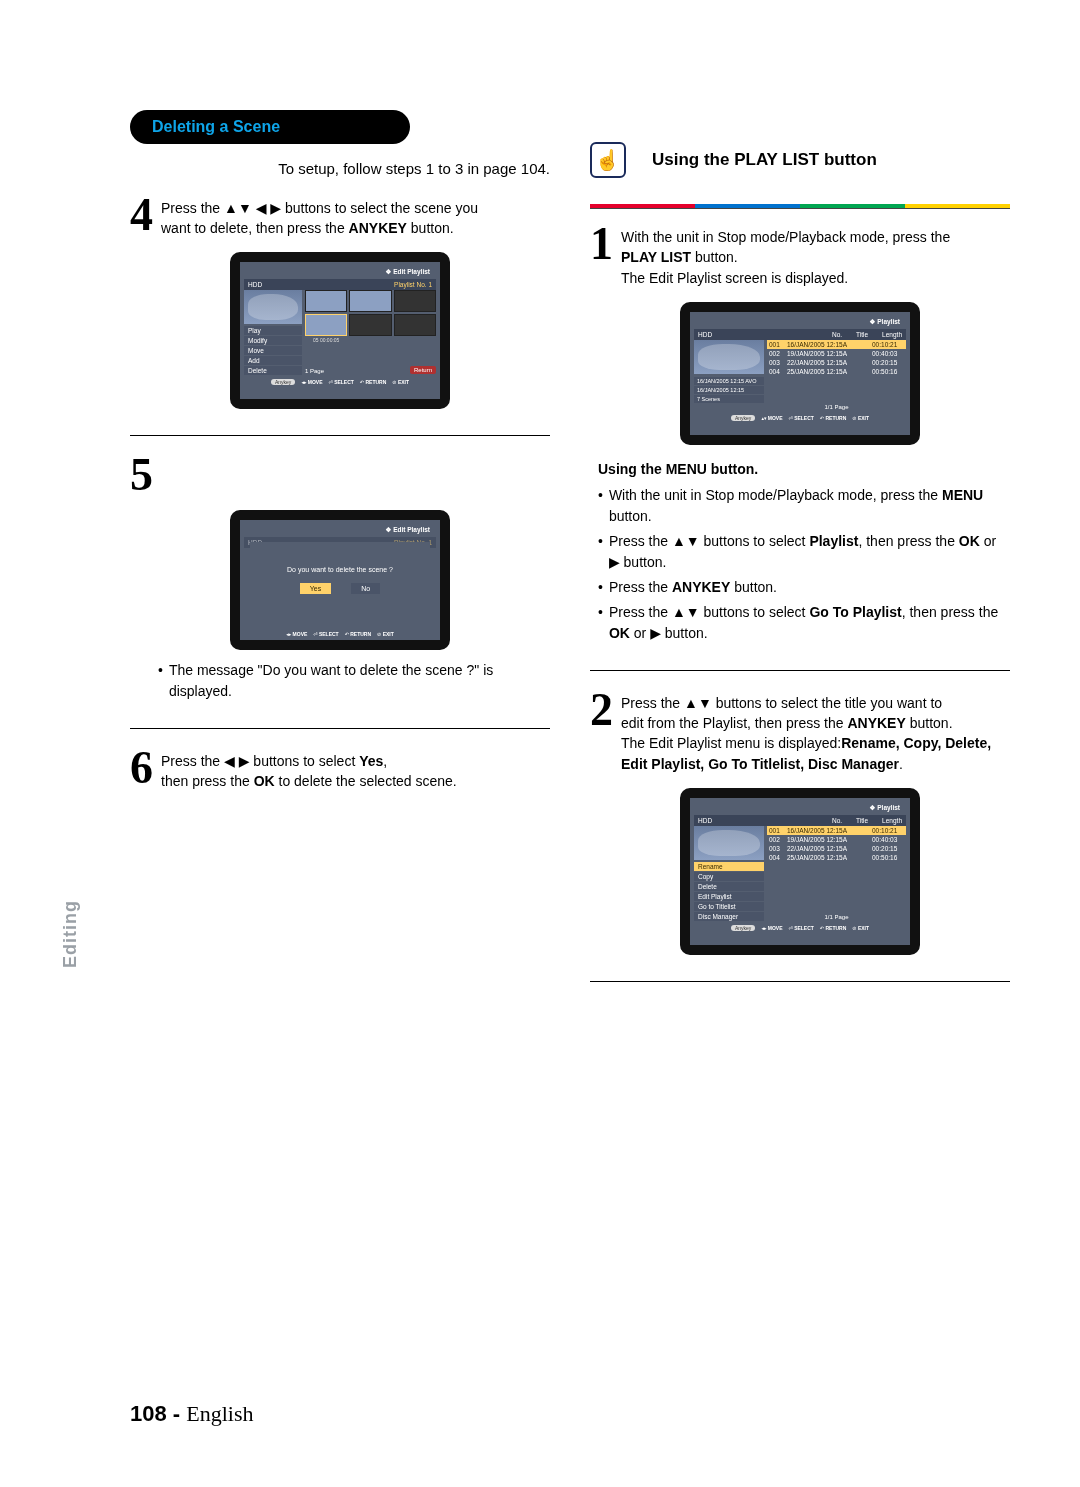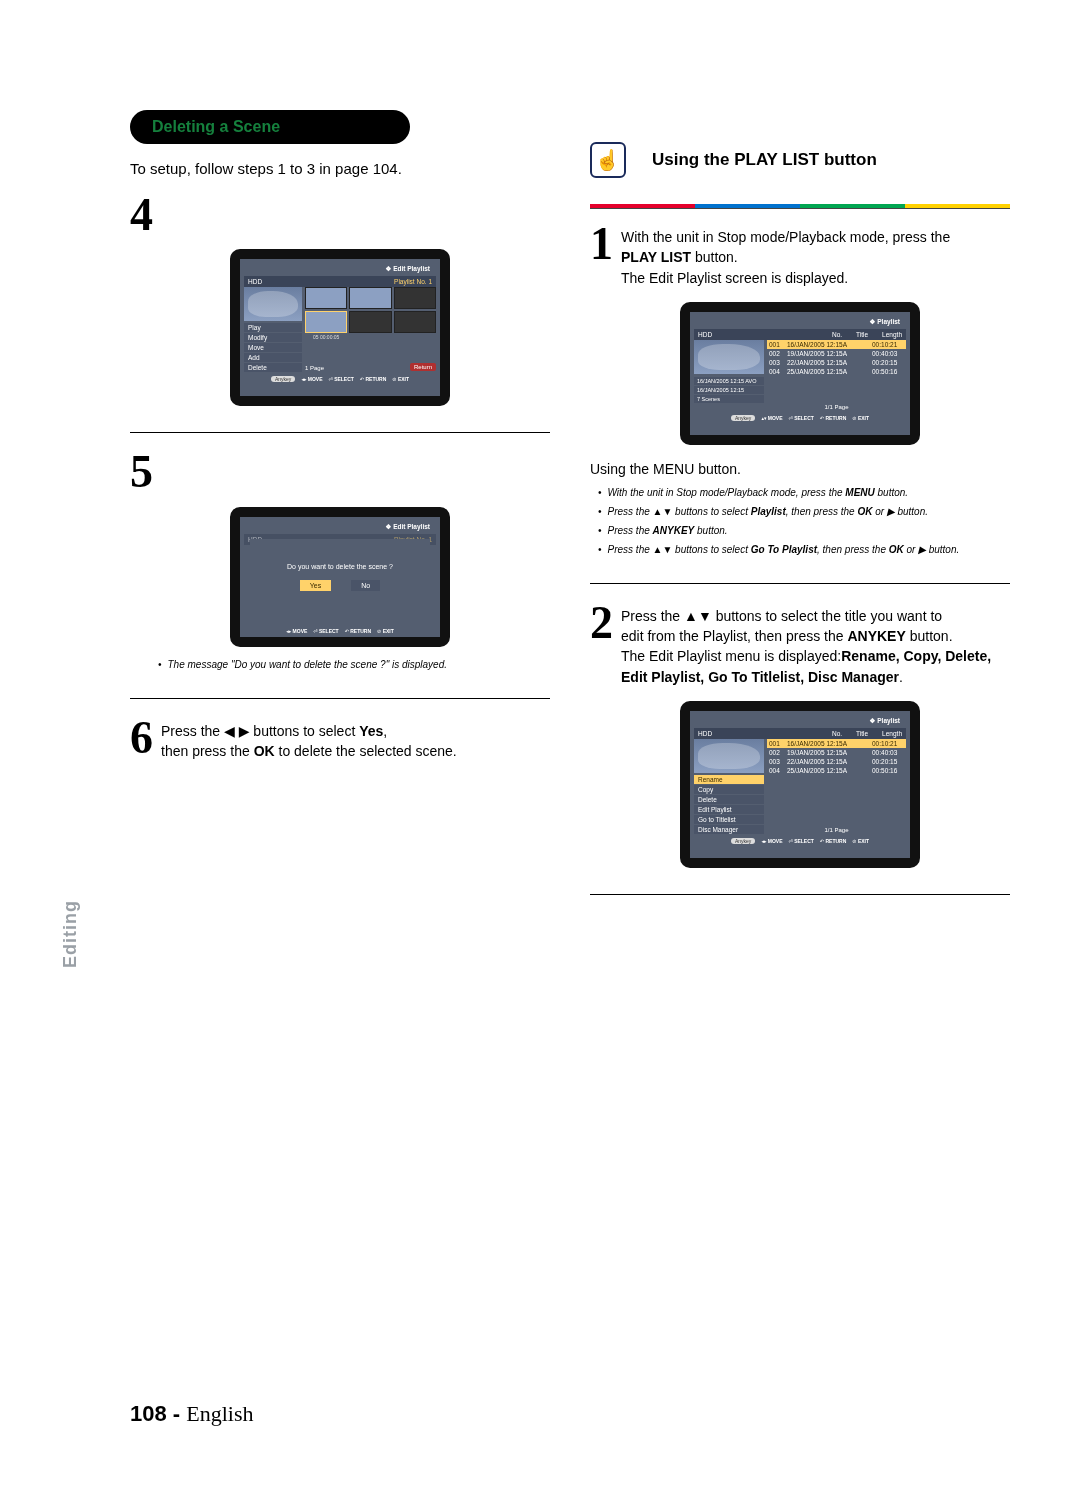--- a/index.html
+++ b/index.html
@@ -1,32 +1,32 @@
 <!DOCTYPE html>
 <html><head>
 <meta charset="utf-8">
 <style>
   * { box-sizing: border-box; margin: 0; padding: 0; }
   html, body { width: 1080px; background: #fff; font-family: Arial, Helvetica, sans-serif; color: #000; }
   .page { width: 1080px; height: 1487px; position: relative; padding: 110px 70px 60px 130px; }
   .cols { display: flex; gap: 40px; }
   .col { flex: 1; }
-  .pill { background: #000; color: #15803d; border-radius: 30px; padding: 8px 22px; font-weight: bold; font-size: 16px; display: inline-block; min-width: 280px; }
-  .body-text { font-size: 15px; line-height: 1.45; margin: 14px 0; }
+  .pill { background: #000; color: #0ea5e9; border-radius: 30px; padding: 8px 22px; font-weight: bold; font-size: 16px; display: inline-block; min-width: 280px; }
+  .body-text { font-size: 15px; line-height: 1.45; margin: 14px 0; text-align: right; }
   .step { display: flex; align-items: flex-start; margin: 14px 0 10px; }
   .step-num { font-size: 46px; font-weight: bold; line-height: 0.9; margin-right: 8px; font-family: "Times New Roman", serif; }
   .step-body { font-size: 14px; line-height: 1.45; padding-top: 4px; }
   .hr { border: none; border-top: 1px solid #000; margin: 26px 0 18px; }
   .grad-bar { height: 4px; background: linear-gradient(to right, #e4002b 0 25%, #0072ce 25% 50%, #00a651 50% 75%, #ffd100 75% 100%); margin-bottom: 0; }
   .h2 { font-size: 22px; font-weight: bold; line-height: 1.3; display: flex; align-items: flex-start; }
   .h2-bar { display: inline-block; width: 6px; height: 44px; background: #e4002b; margin-right: 10px; }
   .h3 { font-size: 17px; font-weight: bold; margin: 16px 0 10px; }
   .icon-box { width: 36px; height: 36px; border: 2px solid #1a2a5a; border-radius: 6px; display: inline-flex; align-items: center; justify-content: center; color: #1a2a5a; font-size: 20px; vertical-align: middle; margin-right: 10px; }
-  .menu-heading { font-weight: normal; margin: 16px 0 8px; font-size: 14px; }
-  .bul { font-size: 10px; line-height: 1.5; margin: 4px 0 4px 8px; display: flex; font-style: italic; }
+  .menu-heading { font-weight: bold; margin: 16px 8px 8px; font-size: 14px; }
+  .bul { font-size: 14px; line-height: 1.5; margin: 4px 0 4px 8px; display: flex; }
   .bul::before { content: "•"; margin-right: 6px; }
   .bul-body { flex: 1; }
   .tab { position: absolute; left: 60px; top: 900px; writing-mode: vertical-rl; transform: rotate(180deg); font-weight: bold; color: #9aa0a6; font-size: 18px; letter-spacing: 1px; }
   .footer { position: absolute; bottom: 60px; left: 130px; font-size: 22px; font-weight: bold; }
   .footer .lang { font-weight: normal; font-family: Liberation Serif, serif; }
 
   
   .tv { width: 220px; margin: 14px auto 10px; border: 10px solid #111; border-radius: 10px; background: #545e70; font-size: 6.5px; color: #fff; position: relative; padding: 4px 4px 14px; }
   .tv-title { text-align: right; font-weight: bold; margin: 2px 6px 3px; }
   .tv-title::before { content: "❖ "; }
@@ -68,20 +68,24 @@
 
   <div class="cols">
 
     <div class="col">
       <div class="pill">Deleting a Scene</div>
       <p class="body-text">To setup, follow steps 1 to 3 in page 104.</p>
 
       
       <div class="step">
         <div class="step-num">4</div>
+        <div class="step-body">
+          <span>Press the ▲▼ ◀ ▶ buttons to select the scene you</span><br>
+          <span>want to delete, then press the </span><b>ANYKEY</b><span> button.</span>
+        </div>
       </div>
 
       
       <div class="tv">
         <div class="tv-title">Edit Playlist</div>
         <div class="tv-header">
             <span>HDD</span>
             <span class="r">Playlist No. 1</span>
           </div>
         <div class="tv-body">

